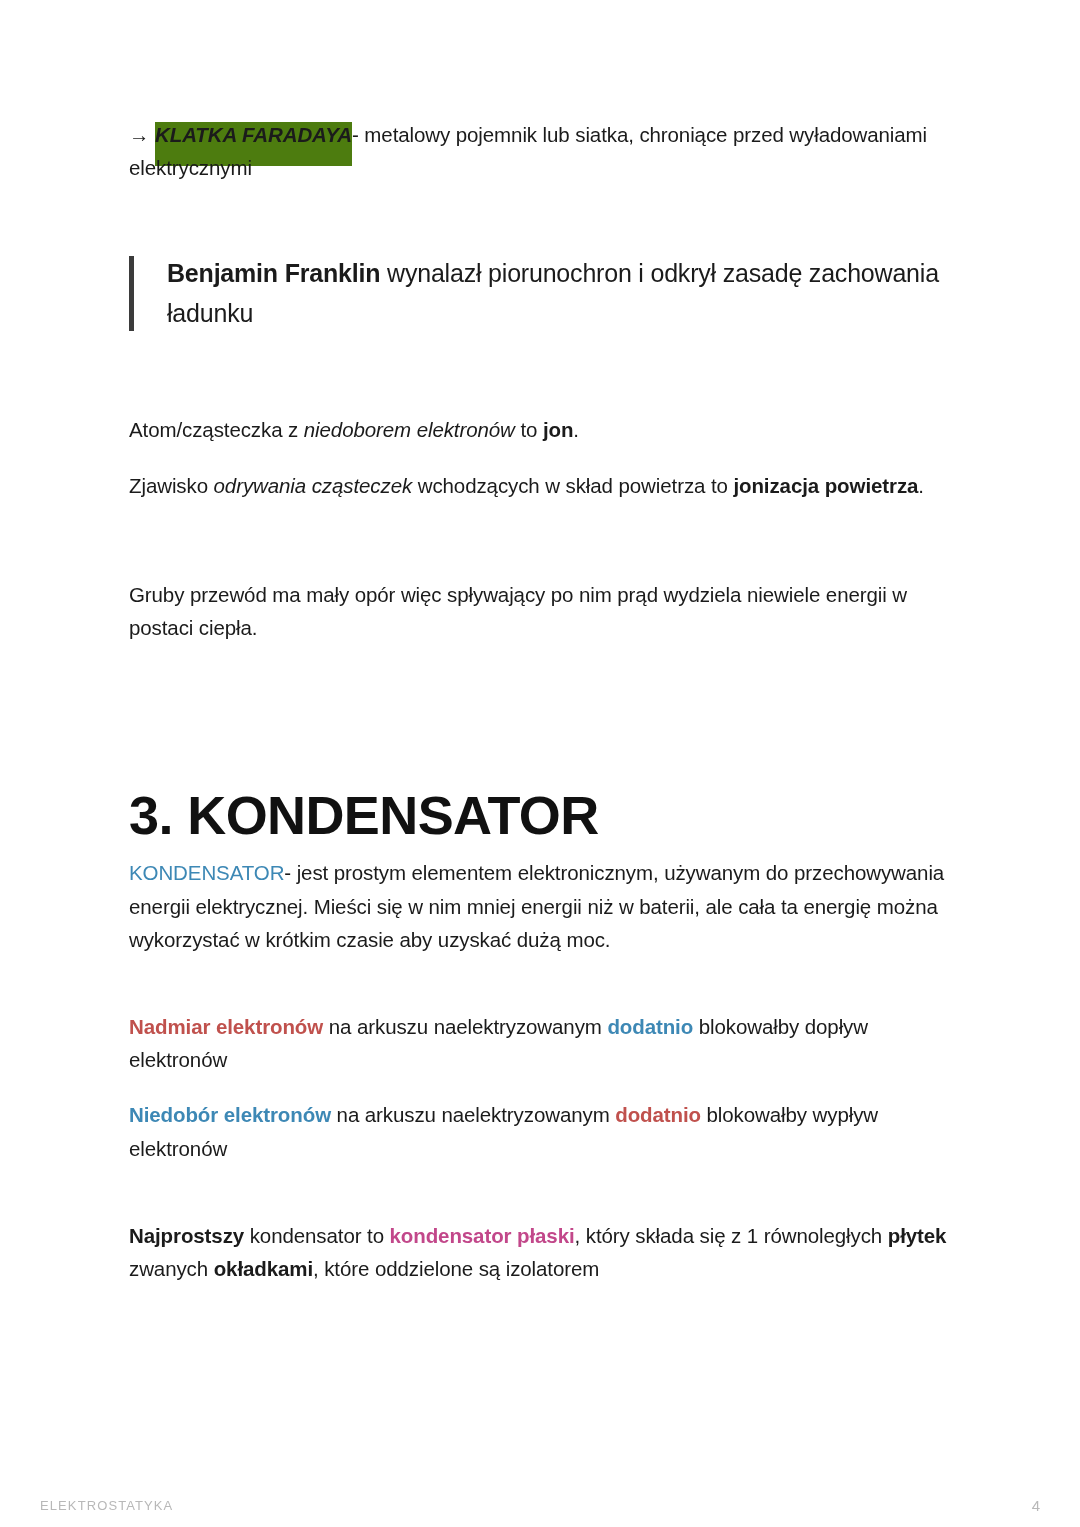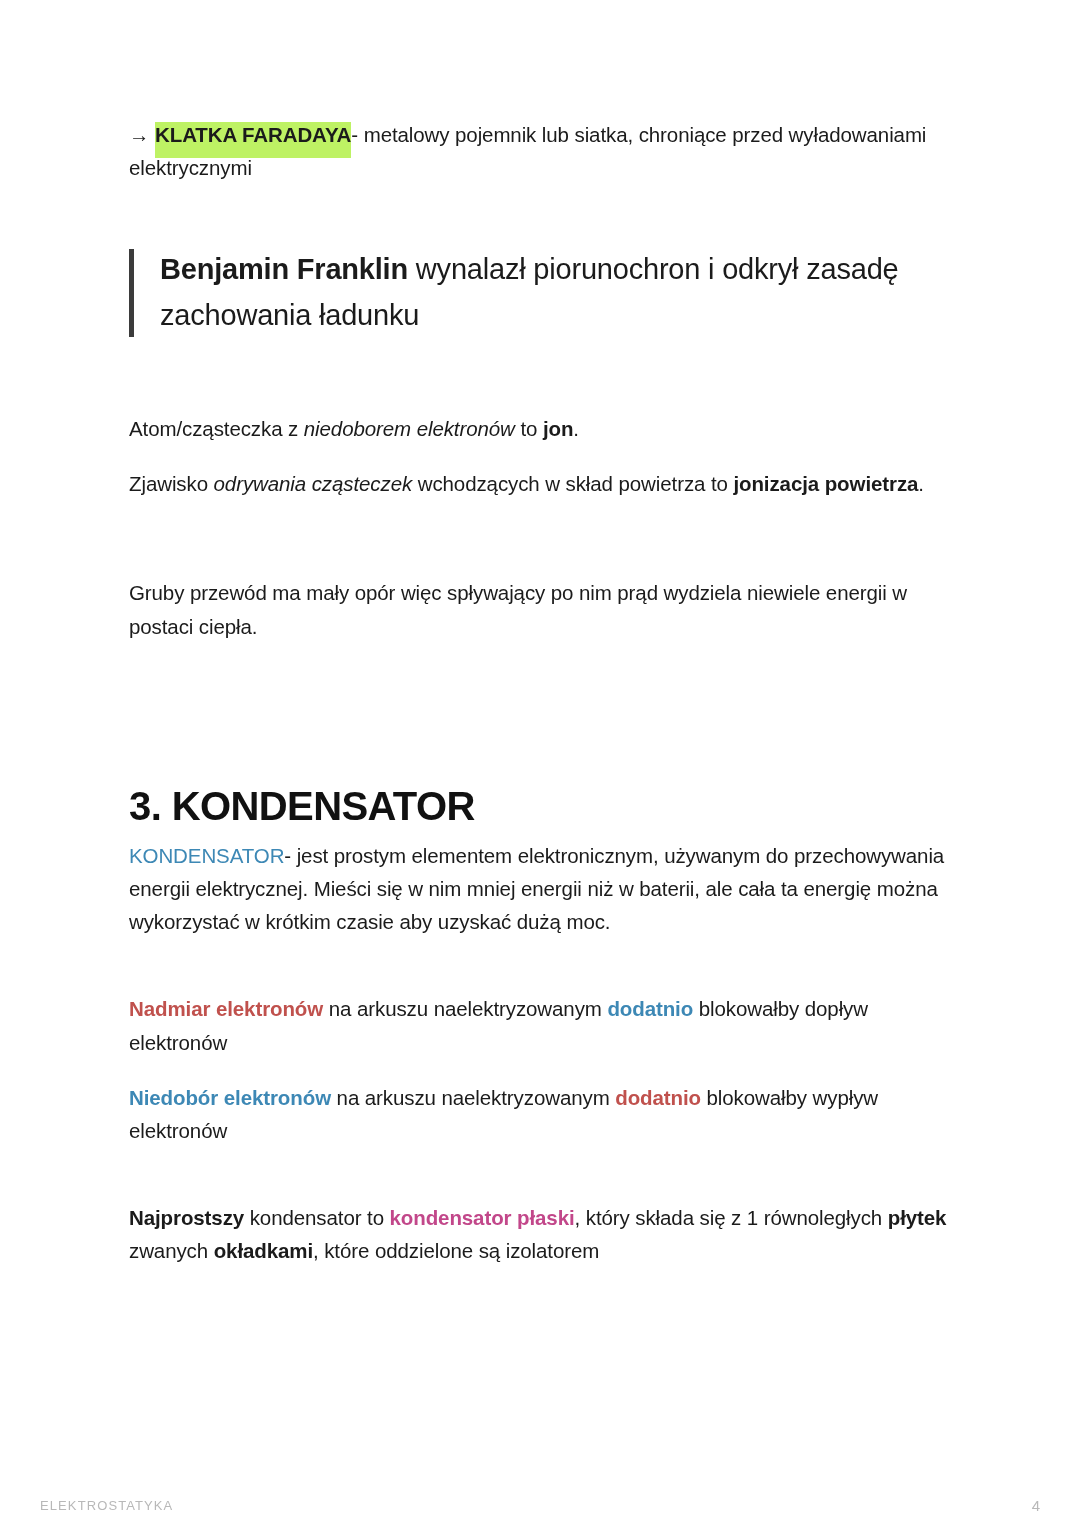--- a/index.html
+++ b/index.html
@@ -46,23 +46,24 @@
   .gap-l  { height: 62px; }
   .gap-xl { height: 118px; }
 
   
   .arrow-line .arrow {
     font-size: 20.5px;
     color: #1b1b1b;
   }
 
   .hl-pink {
-    background-color: #bef264;
+    background-color: #4d7c0f;
     font-weight: bold;
-    padding: 1px 0 12px 0;
+    padding: 1px 0 20px 0;
+    font-style: italic;
   }
 
   b, strong, .bold { font-weight: bold; }
   i, em, .ital { }
 
   
   .quote {
     position: relative;
     padding-left: 30px;
     margin: 0;
@@ -70,30 +71,30 @@
   .quote-bar {
     position: absolute;
     left: 0;
     top: 2px;
     bottom: 2px;
     width: 5px;
     background: #3b3b3b;
     border-radius: 0;
   }
   .quote-text {
-    margin: 1px;
-    font-size: 29px;
+    margin: 8px;
+    font-size: 25px;
     line-height: 1.58;
     color: #1b1b1b;
     letter-spacing: -0.2px;
   }
 
   h2.section-title {
     margin: 0;
-    font-size: 40px;
+    font-size: 54px;
     line-height: 1.15;
     font-weight: bold;
     color: #111111;
     letter-spacing: -0.6px;
   }
 
   .c-blue   { color: #3d88b5; font-weight: normal; }
   .c-blue2  { color: #3d88b5; font-weight: bold; }
   .c-red    { color: #c0514d; font-weight: bold; }
   .c-pink   { color: #c2478a; font-weight: bold; }

